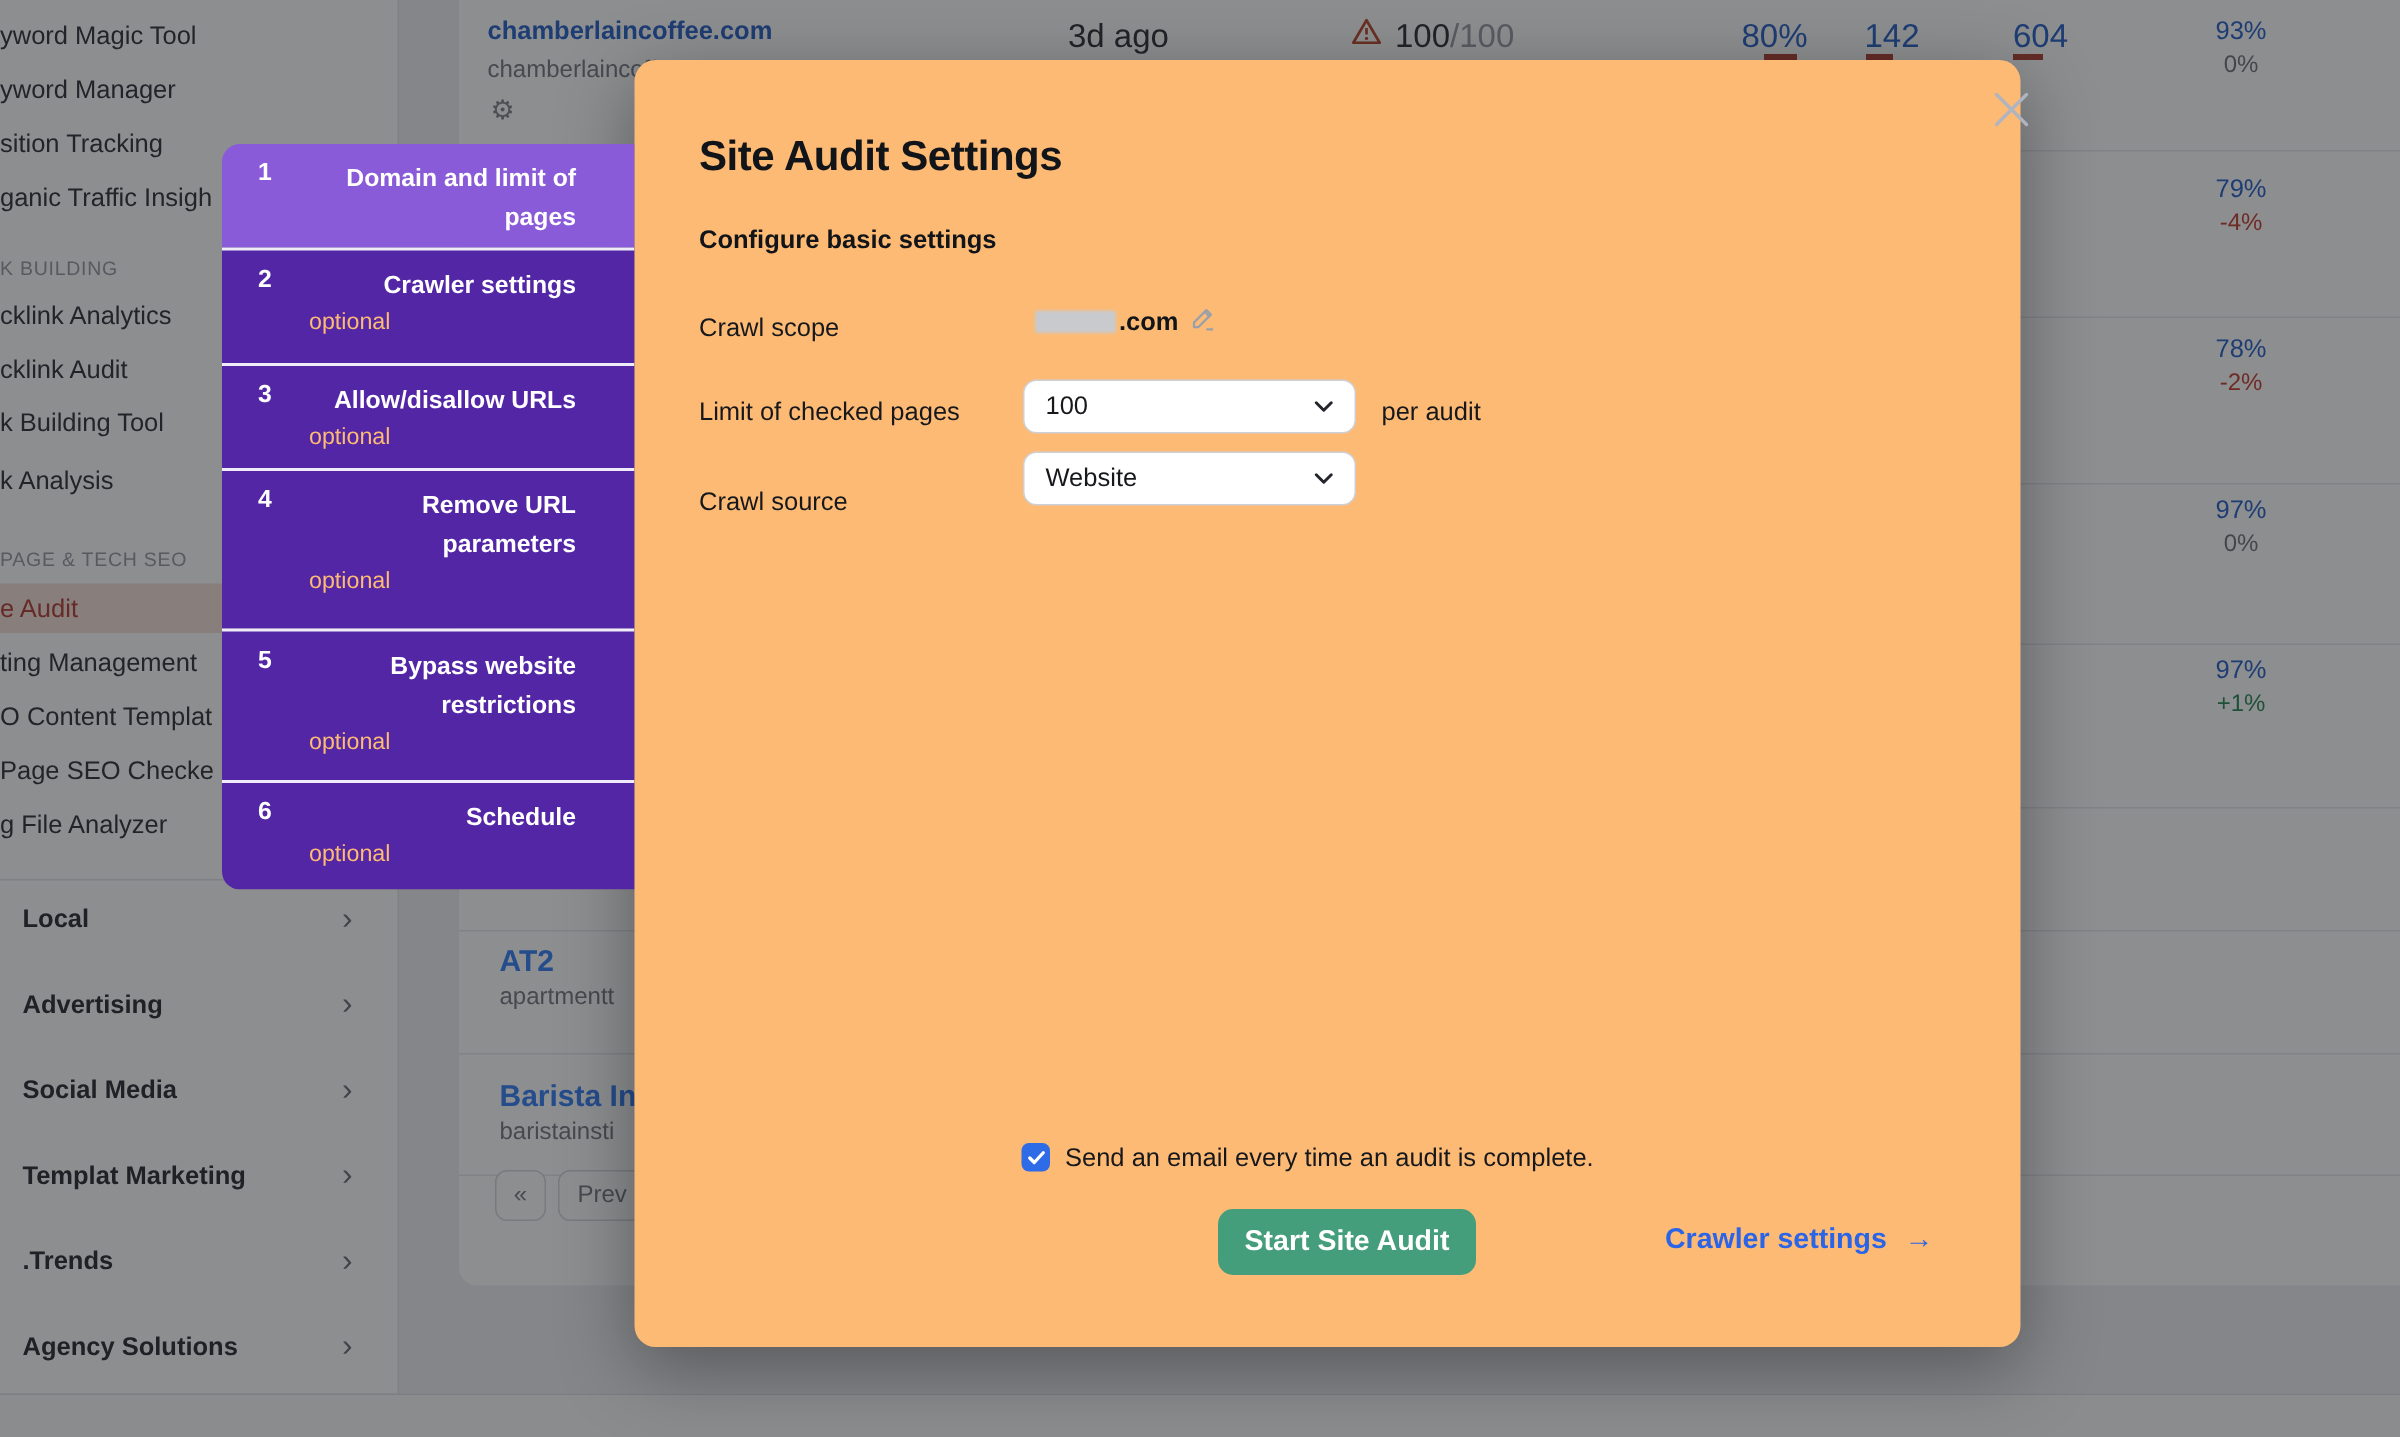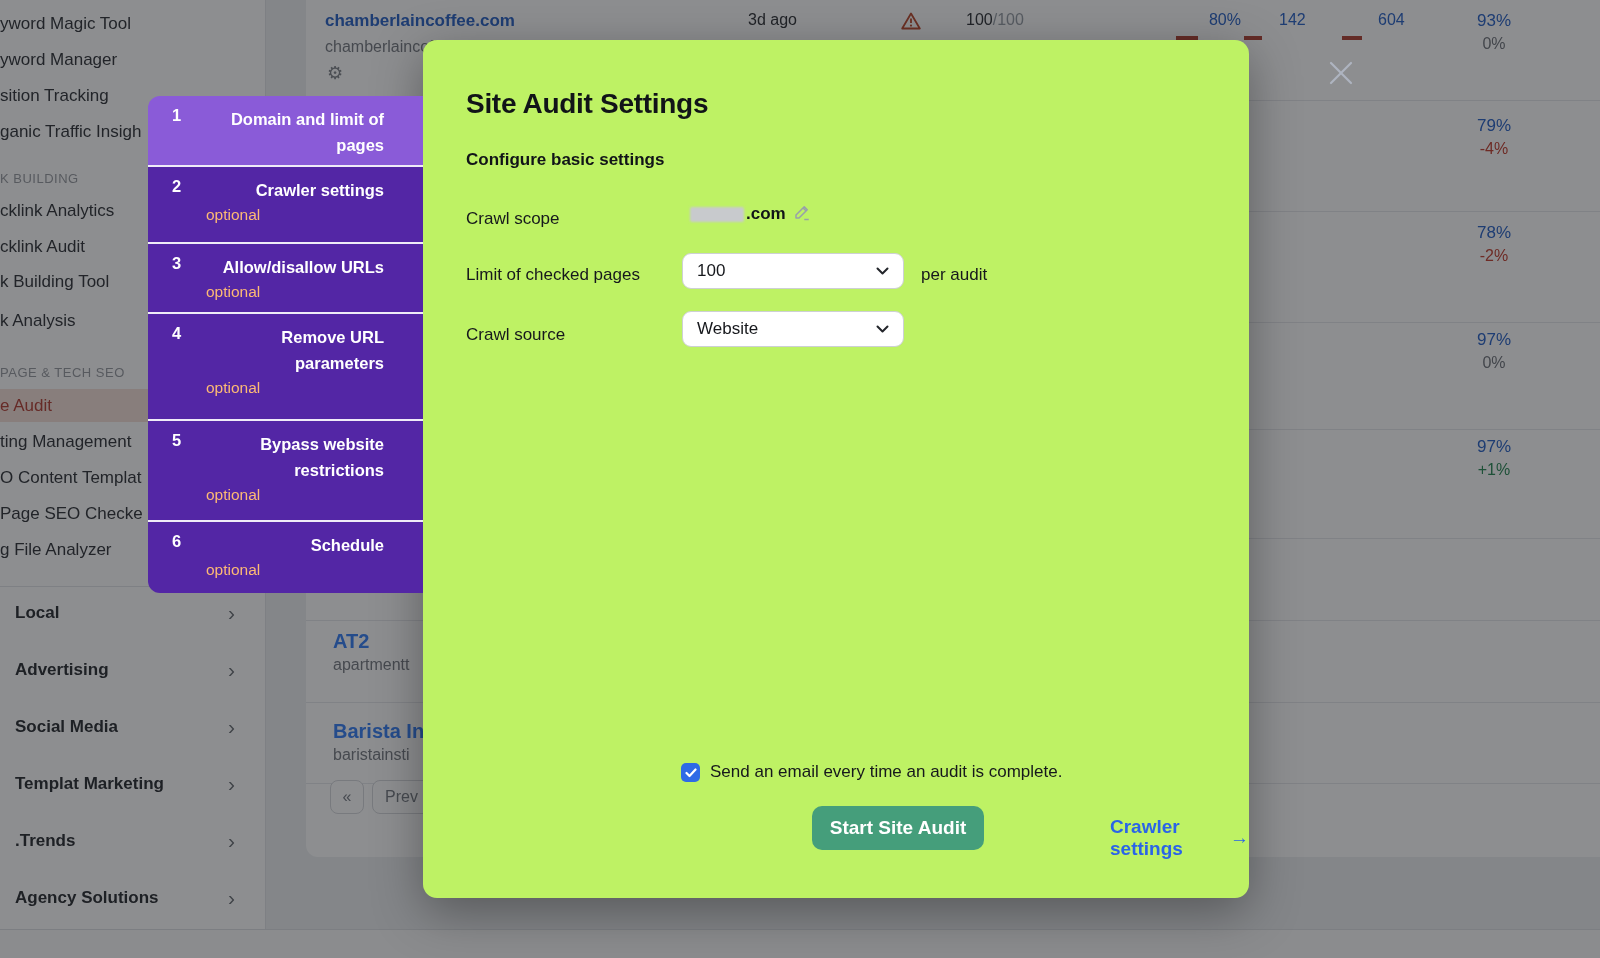--- a/index.html
+++ b/index.html
@@ -15,21 +15,21 @@
   .side-item.active{color:#B5443A;}
   .side-group{position:absolute;left:15px;font-size:17px;font-weight:bold;color:#2E3136;white-space:nowrap;}
   .side-chev{position:absolute;left:228px;font-size:21px;color:#6F7379;line-height:20px;}
   .side-divider{position:absolute;left:0;width:265px;height:1px;background:#E2E4E8;}
   .bottom-strip{position:absolute;left:0;top:929px;width:1600px;height:29px;background:#FBFBFC;border-top:1px solid #DFE1E5;}
   .card{position:absolute;left:306px;top:0;width:1314px;height:857px;background:#FFFFFF;border-radius:0 0 12px 12px;}
   .card-div{position:absolute;left:0;width:1314px;height:1px;background:#E7E9EC;}
   .dom-link{position:absolute;left:19px;top:11px;font-size:17px;font-weight:bold;color:#2E66C8;}
   .dom-sub{position:absolute;left:19px;top:38px;font-size:16px;color:#7A7E85;}
   .gear{position:absolute;left:21px;top:62px;font-size:18px;color:#85898F;}
-  .cell{position:absolute;font-size:16px;color:#33363B;white-space:nowrap;margin-left:36px;}
+  .cell{position:absolute;font-size:22px;color:#33363B;white-space:nowrap;}
   .blue{color:#2E66C8;}
   .gray{color:#9AA0A8;}
   .score-col{position:absolute;left:1150px;width:76px;text-align:center;}
   .score-col .sc{font-size:17px;color:#2E66C8;}
   .score-col .dl{font-size:16px;margin-top:4px;}
   .dl.neg{color:#C44536;} .dl.zero{color:#73777E;} .dl.pos{color:#2F8C5A;}
   .sliver{position:absolute;top:36px;height:4px;background:#B2473A;overflow:hidden;}
   .proj-name{position:absolute;left:27px;font-size:20px;font-weight:bold;color:#3b82f6;}
   .proj-dom{position:absolute;left:27px;font-size:16px;color:#7A7E85;}
   .pg-btn{position:absolute;top:780px;height:34px;border:1px solid #D7D9DD;border-radius:8px;
@@ -39,37 +39,37 @@
   .overlay{position:absolute;left:0;top:0;width:1600px;height:958px;background:rgba(13,15,19,0.47);z-index:10;}
   
   .steps{position:absolute;left:148px;top:96px;width:275px;z-index:21;border-radius:12px 0 0 12px;overflow:hidden;}
   .step{position:relative;background:#5326A5;box-sizing:border-box;padding:10px 0 0 0;}
   .step.active{background:#8A5BD8;}
   .step + .step{border-top:2px solid #EFEBF8;}
   .step .num{position:absolute;left:24px;top:10px;width:24px;font-size:16.5px;font-weight:bold;color:#FFFFFF;}
   .step .title{margin-left:58px;width:178px;font-size:16.5px;font-weight:bold;color:#FFFFFF;line-height:26px;text-align:right;}
   .step .opt{margin-left:58px;font-size:15.5px;color:#fdba74;margin-top:3px;}
   
-  .modal{position:absolute;left:423px;top:40px;width:826px;height:858px;background:#bef264;border-radius:14px;
+  .modal{position:absolute;left:423px;top:40px;width:924px;height:858px;background:#fdba74;border-radius:14px;
     box-shadow:0 14px 50px rgba(0,0,0,0.35);z-index:20;}
   .close-btn{position:absolute;left:903px;top:18px;width:30px;height:30px;cursor:pointer;
     display:flex;align-items:center;justify-content:center;}
   .m-title{position:absolute;left:43px;top:48px;font-size:28px;font-weight:bold;color:#111418;letter-spacing:-.3px;}
   .m-heading{position:absolute;left:43px;top:110px;font-size:17px;font-weight:bold;color:#111418;}
   .f-label{position:absolute;left:43px;font-size:17px;color:#16181C;}
   .scope-val{position:absolute;left:267px;top:163px;display:flex;align-items:center;}
   .blur-box{width:54px;height:15px;background:#C8CACD;border-radius:2px;filter:blur(1.2px);}
   .scope-com{font-size:17px;font-weight:bold;color:#111418;margin-left:2px;}
   .pencil{margin-left:7px;}
   .select{position:absolute;left:259px;width:222px;height:36px;border:1px solid #CDD0D4;border-radius:9px;
     background:#FFFFFF;box-sizing:border-box;display:flex;align-items:center;
     padding:0 14px;font-size:17px;color:#16181C;cursor:pointer;}
   .select .chev{margin-left:auto;display:flex;}
   .suffix{position:absolute;font-size:17px;color:#16181C;}
-  .chk-row{position:absolute;left:258px;top:722px;display:flex;align-items:flex-end;}
+  .chk-row{position:absolute;left:258px;top:722px;display:flex;align-items:flex-start;}
   .checkbox{width:19px;height:19px;border-radius:5px;background:#2E6BE6;display:flex;align-items:center;justify-content:center;cursor:pointer;}
   .chk-label{margin-left:10px;font-size:17px;color:#16181C;}
   .start-btn{position:absolute;left:389px;top:766px;width:172px;height:44px;border:none;border-radius:10px;
     background:#459E7B;color:#FFFFFF;font-size:19px;font-weight:bold;font-family:"Liberation Sans",sans-serif;cursor:pointer;}
   .crawler-link{position:absolute;left:687px;top:776px;font-size:19px;font-weight:bold;color:#2A64E8;cursor:pointer;
     display:flex;align-items:center;gap:12px;}
 </style>
 </head>
 <body>
 
@@ -231,21 +231,21 @@
       <span>100</span>
       <span class="chev">
         <svg width="13" height="8" viewBox="0 0 13 8">
             <path d="M1.5 1.5l5 5 5-5" fill="none" stroke="#23262B" stroke-width="2" stroke-linecap="round" stroke-linejoin="round"></path>
           </svg>
       </span>
     </div>
     <div class="suffix" style="left:498px;top:225px">per audit</div>
 
     <div class="f-label" style="top:285px">Crawl source</div>
-    <div class="select" style="top:271px">
+    <div class="select" style="top:261px">
       <span>Website</span>
       <span class="chev">
         <svg width="13" height="8" viewBox="0 0 13 8">
             <path d="M1.5 1.5l5 5 5-5" fill="none" stroke="#23262B" stroke-width="2" stroke-linecap="round" stroke-linejoin="round"></path>
           </svg>
       </span>
     </div>
 
     <div class="chk-row">
       <div class="checkbox">

